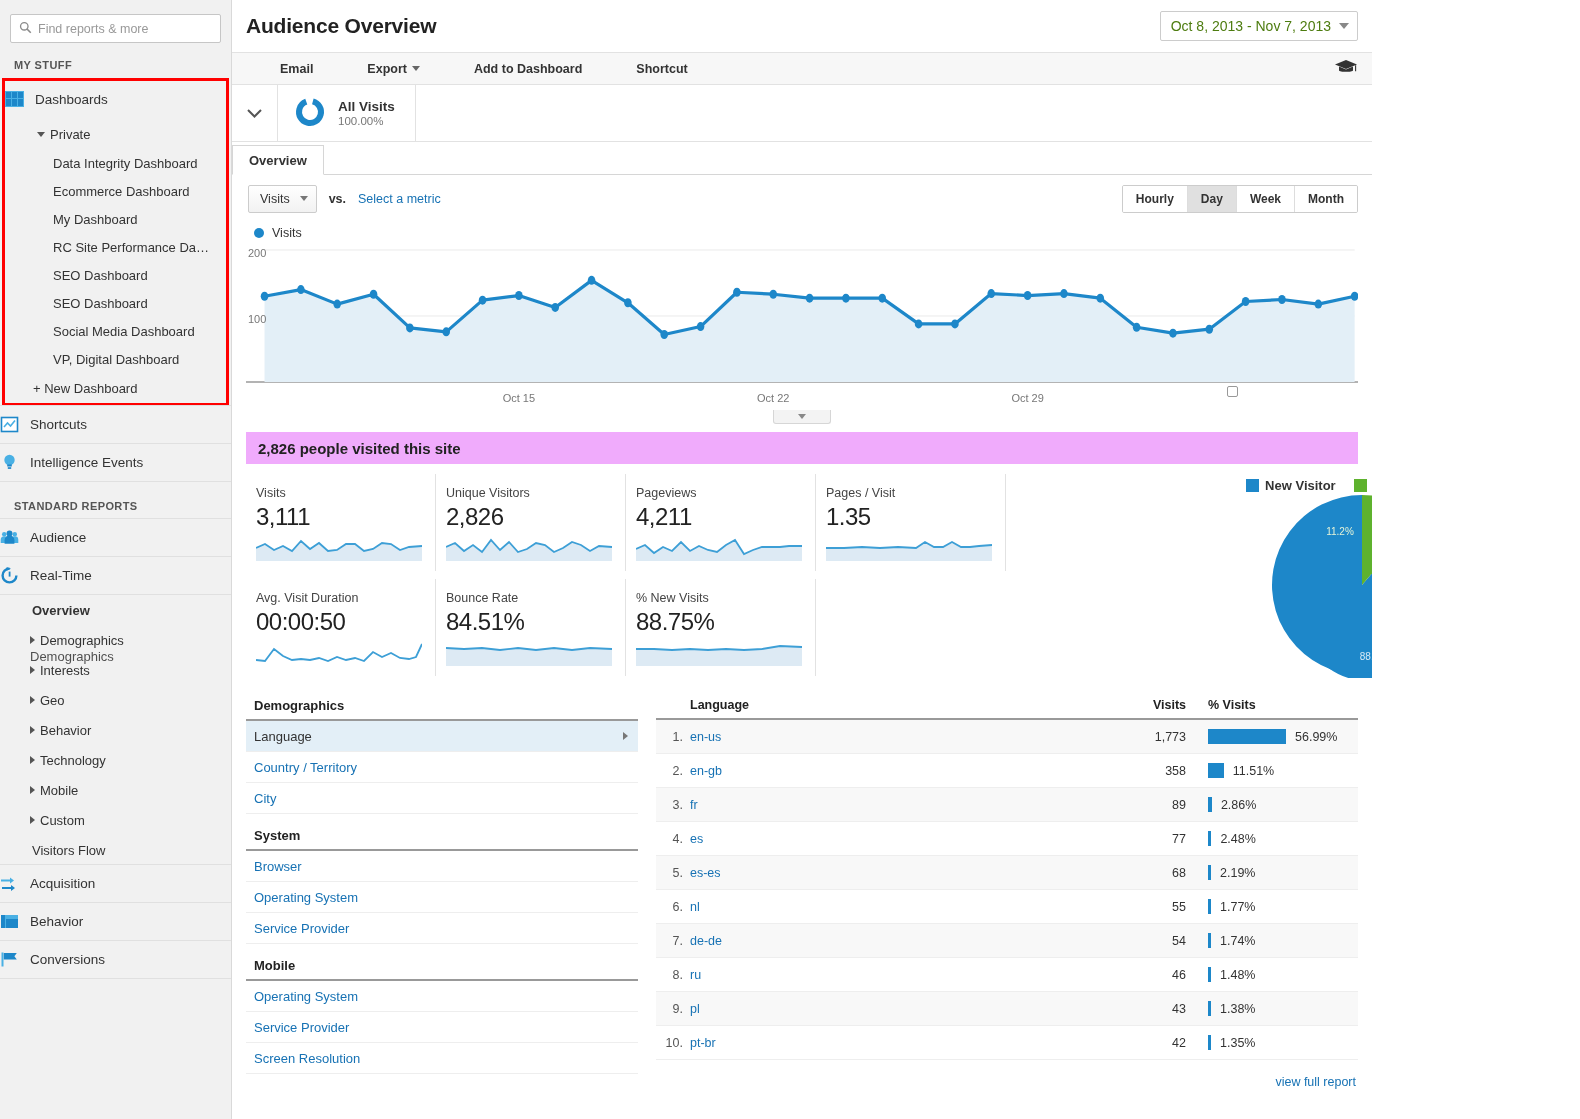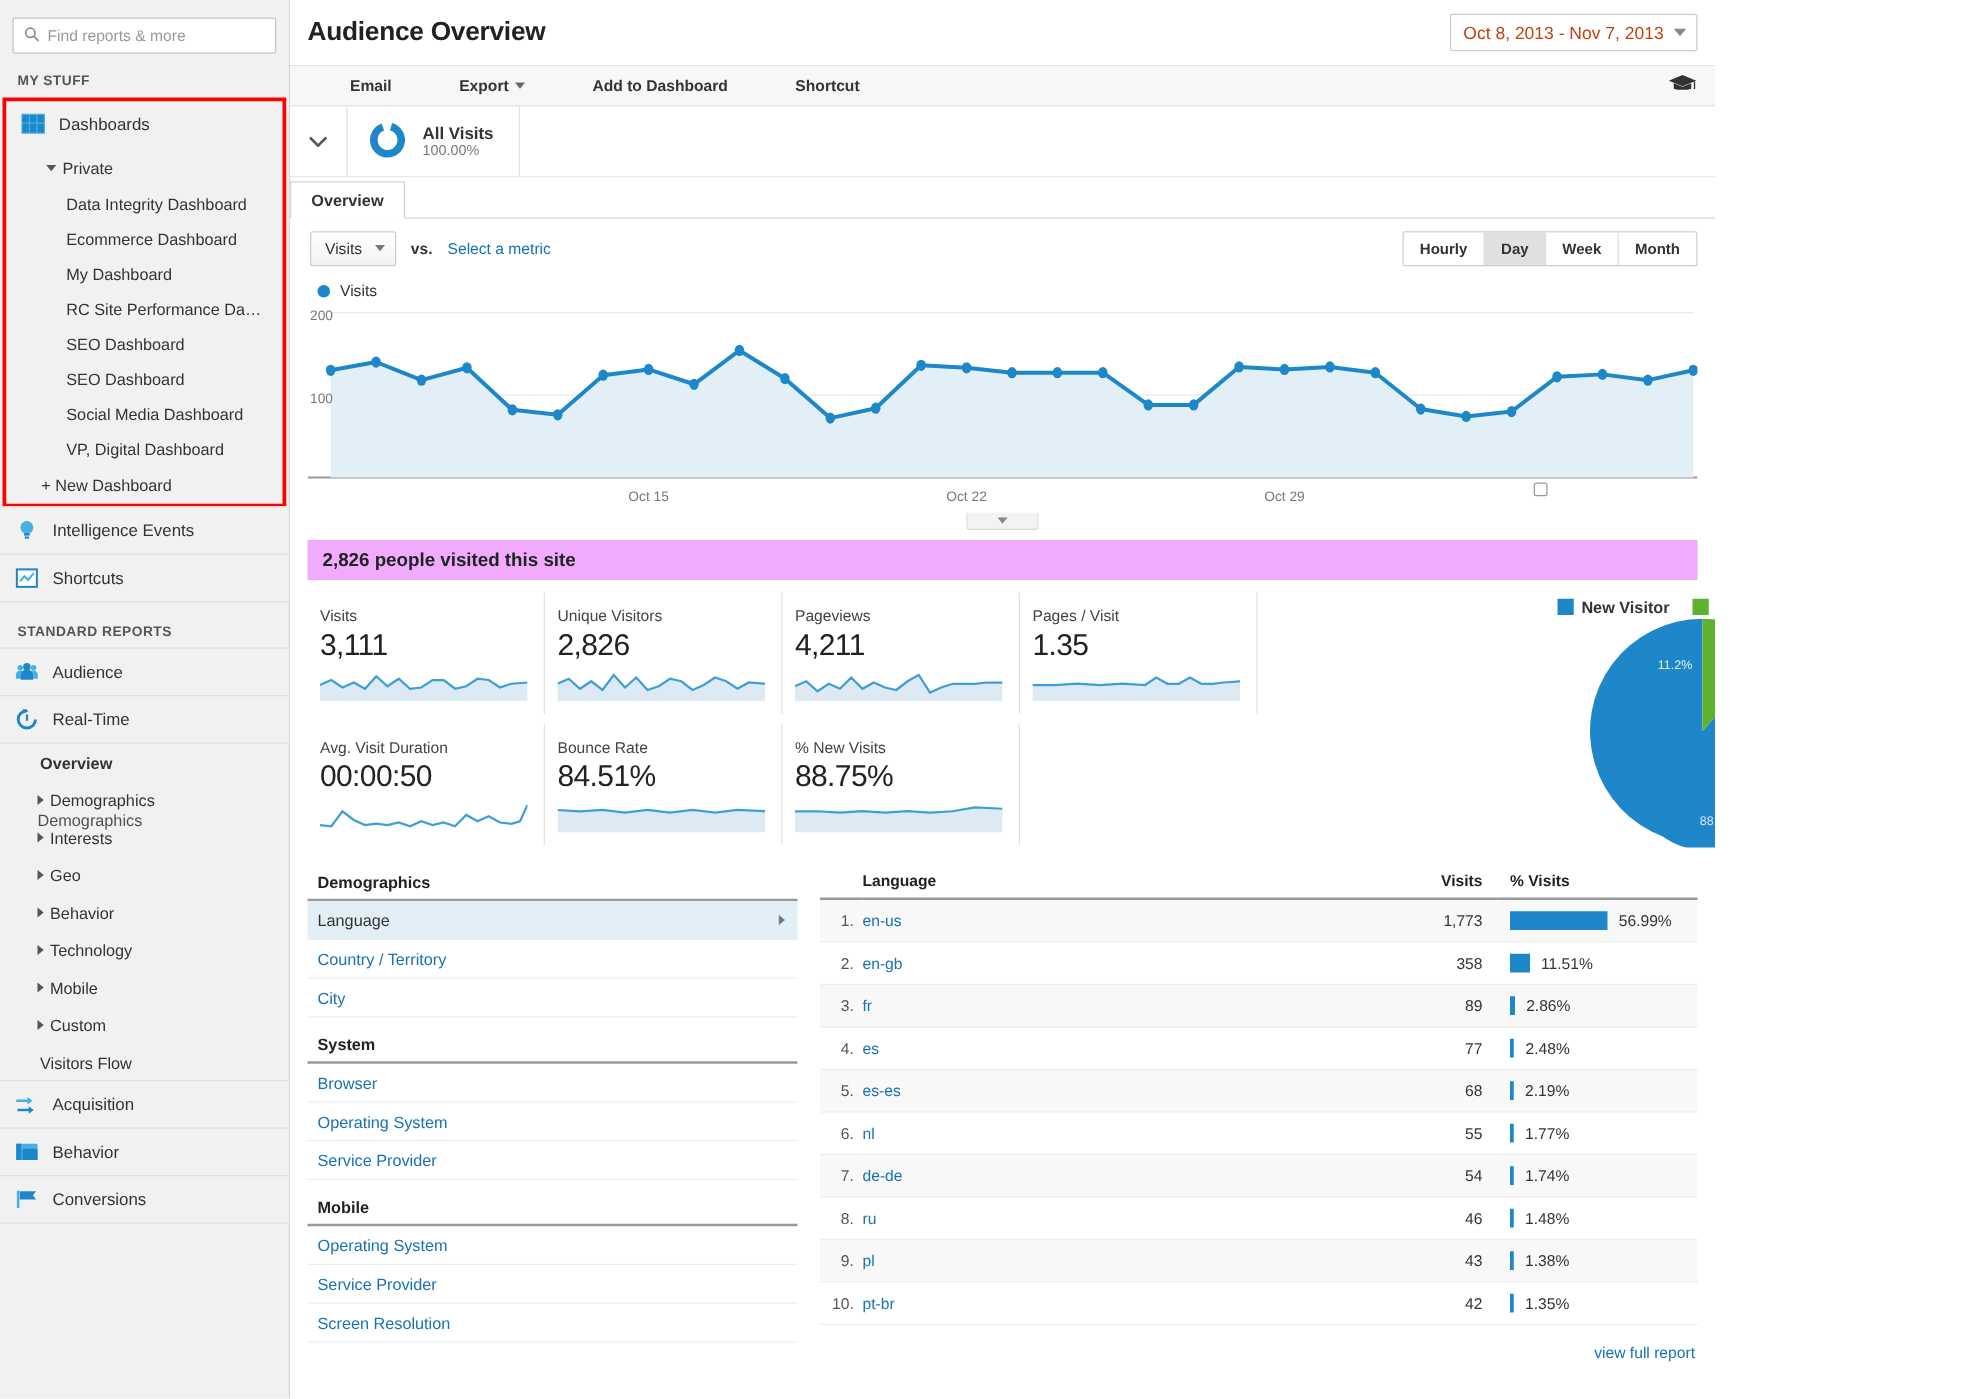--- a/index.html
+++ b/index.html
@@ -33,21 +33,21 @@
   .search-box input::placeholder { color: #999; }
 
   .sect-head {
     font-size: 11px; font-weight: bold; color: #555;
     letter-spacing: .4px; padding: 6px 0 7px 14px;
   }
   .sect-head.spaced { padding-top: 18px; }
 
   .nav-row {
     display: flex; align-items: center; gap: 10px;
-    height: 39px; padding-left: 12px;
+    height: 39px; 
     border-top: 1px solid #e0e0e0; border-bottom: 1px solid #e0e0e0;
     background: #f1f1f1; font-size: 13.5px; color: #333;
     margin-top: -1px; cursor: pointer;
   }
   .nav-row .ico { width: 20px; height: 20px; flex: 0 0 20px; display:block; }
   .sub-row {
     height: 28px; display: flex; align-items: center;
     padding-left: 48px; font-size: 13px; color: #333; cursor: pointer;
   }
   .private-row {
@@ -86,21 +86,21 @@
   .topbar {
     height: 53px; display: flex; align-items: center; justify-content: space-between;
     padding: 0 14px 0 14px; border-bottom: 1px solid #e2e2e2;
   }
   .page-title { font-size: 21px; font-weight: bold; color: #222; letter-spacing: -.2px; }
   .date-picker {
     display:flex; align-items:center; gap:8px;
     border:1px solid #ccc; border-radius:2px; background:#fff;
     height:30px; padding: 0 8px 0 10px; cursor:pointer;
   }
-  .date-picker .dtxt { font-size:14px; color:#c2410c; }
+  .date-picker .dtxt { font-size:14px; color:#4d7c0f; }
   .date-picker .dcar {
     width:0;height:0;border-left:5px solid transparent;border-right:5px solid transparent;
     border-top:6px solid #888;
   }
 
   .toolbar {
     height: 32px; display:flex; align-items:center; justify-content: space-between;
     background:#f7f7f7; border-bottom:1px solid #e2e2e2; padding: 0 14px 0 14px;
   }
   .toolbar-left { display:flex; align-items:center; gap: 20px; }
@@ -285,36 +285,36 @@
       </div>
 
       <div class="new-dash">
         <span>+ New Dashboard</span>
       </div>
     </div>
 
     <div class="nav-row">
       <span class="ico">
         <svg width="19" height="19" viewBox="0 0 19 19">
+          <rect x="1.5" y="2.5" width="16" height="14" fill="#fff" stroke="#1d87c9" stroke-width="1.6"></rect>
+          <polyline points="4,12 7.5,8 10.5,11 15,5.5" fill="none" stroke="#49b0e4" stroke-width="1.6"></polyline>
+        </svg>
+      </span>
+      <span>Shortcuts</span>
+    </div>
+
+    <div class="nav-row">
+      <span class="ico">
+        <svg width="19" height="19" viewBox="0 0 19 19">
           <circle cx="9.5" cy="7" r="5.2" fill="#49b0e4"></circle>
           <rect x="7.2" y="11.5" width="4.6" height="2" fill="#1d87c9"></rect>
           <rect x="7.8" y="14.2" width="3.4" height="1.7" fill="#1d87c9"></rect>
         </svg>
       </span>
       <span>Intelligence Events</span>
-    </div>
-
-    <div class="nav-row">
-      <span class="ico">
-        <svg width="19" height="19" viewBox="0 0 19 19">
-          <rect x="1.5" y="2.5" width="16" height="14" fill="#fff" stroke="#1d87c9" stroke-width="1.6"></rect>
-          <polyline points="4,12 7.5,8 10.5,11 15,5.5" fill="none" stroke="#49b0e4" stroke-width="1.6"></polyline>
-        </svg>
-      </span>
-      <span>Shortcuts</span>
     </div>
 
     <div class="sect-head spaced">STANDARD REPORTS</div>
 
     <div class="nav-row">
       <span class="ico">
         <svg width="19" height="19" viewBox="0 0 19 19">
           <circle cx="4.2" cy="6.2" r="2.2" fill="#49b0e4"></circle>
           <circle cx="14.8" cy="6.2" r="2.2" fill="#49b0e4"></circle>
           <path d="M0.7 15 v-3.2 a3.5 3.5 0 0 1 7 0 V15z" fill="#49b0e4"></path>

